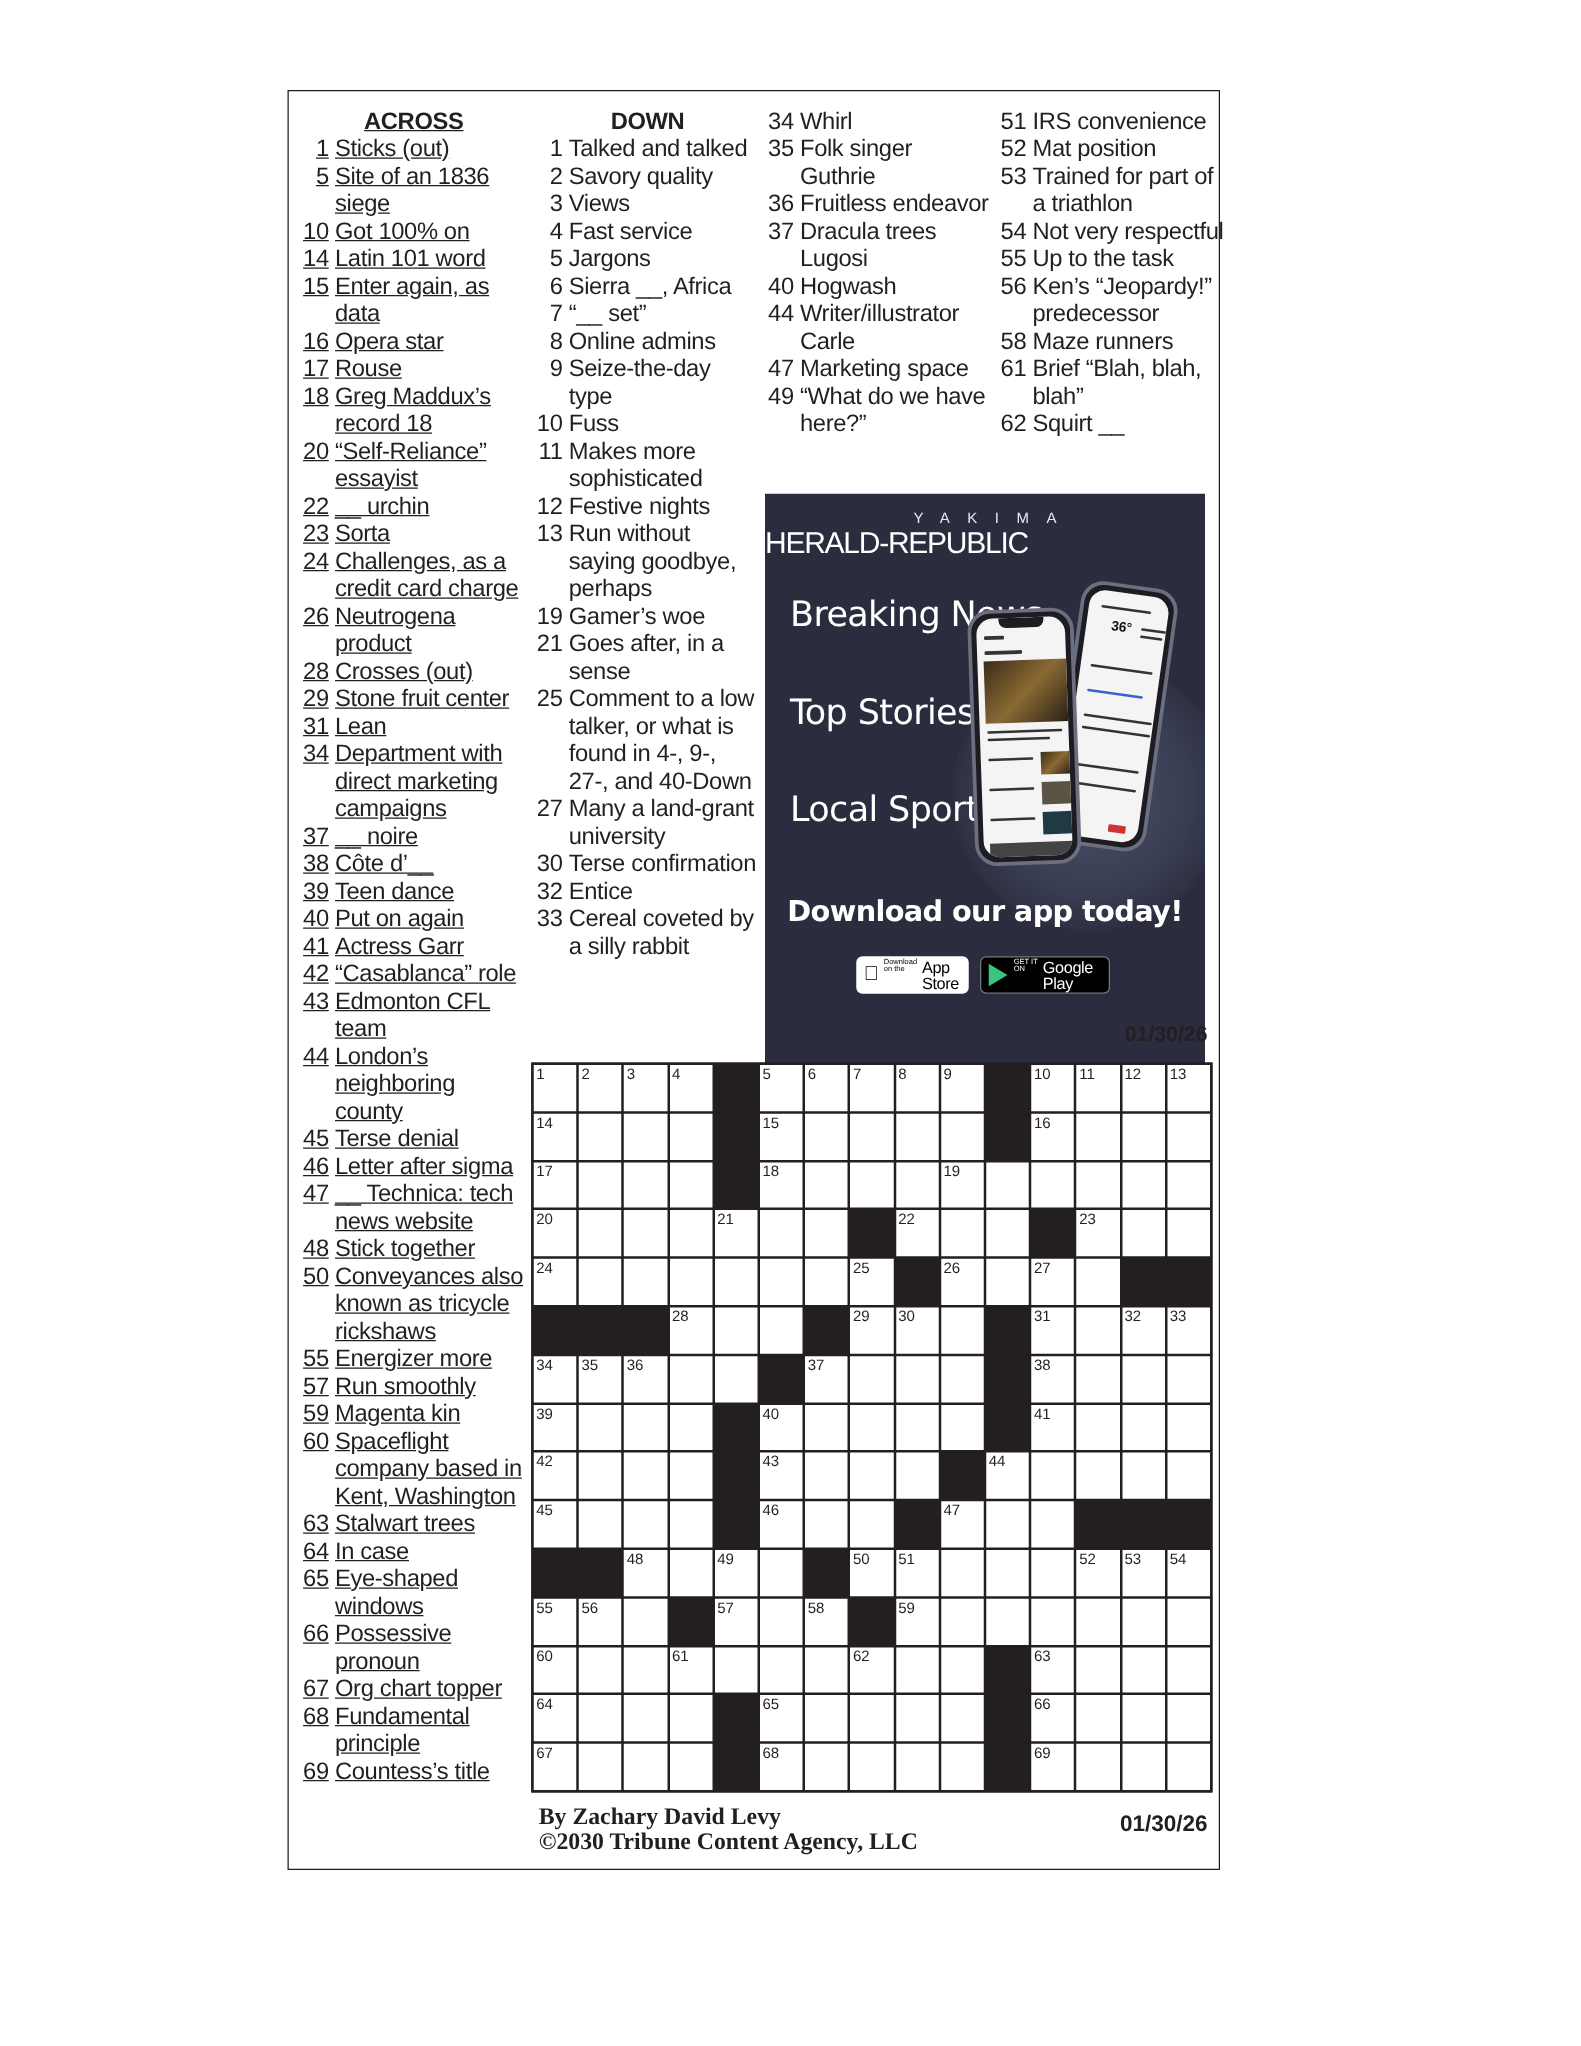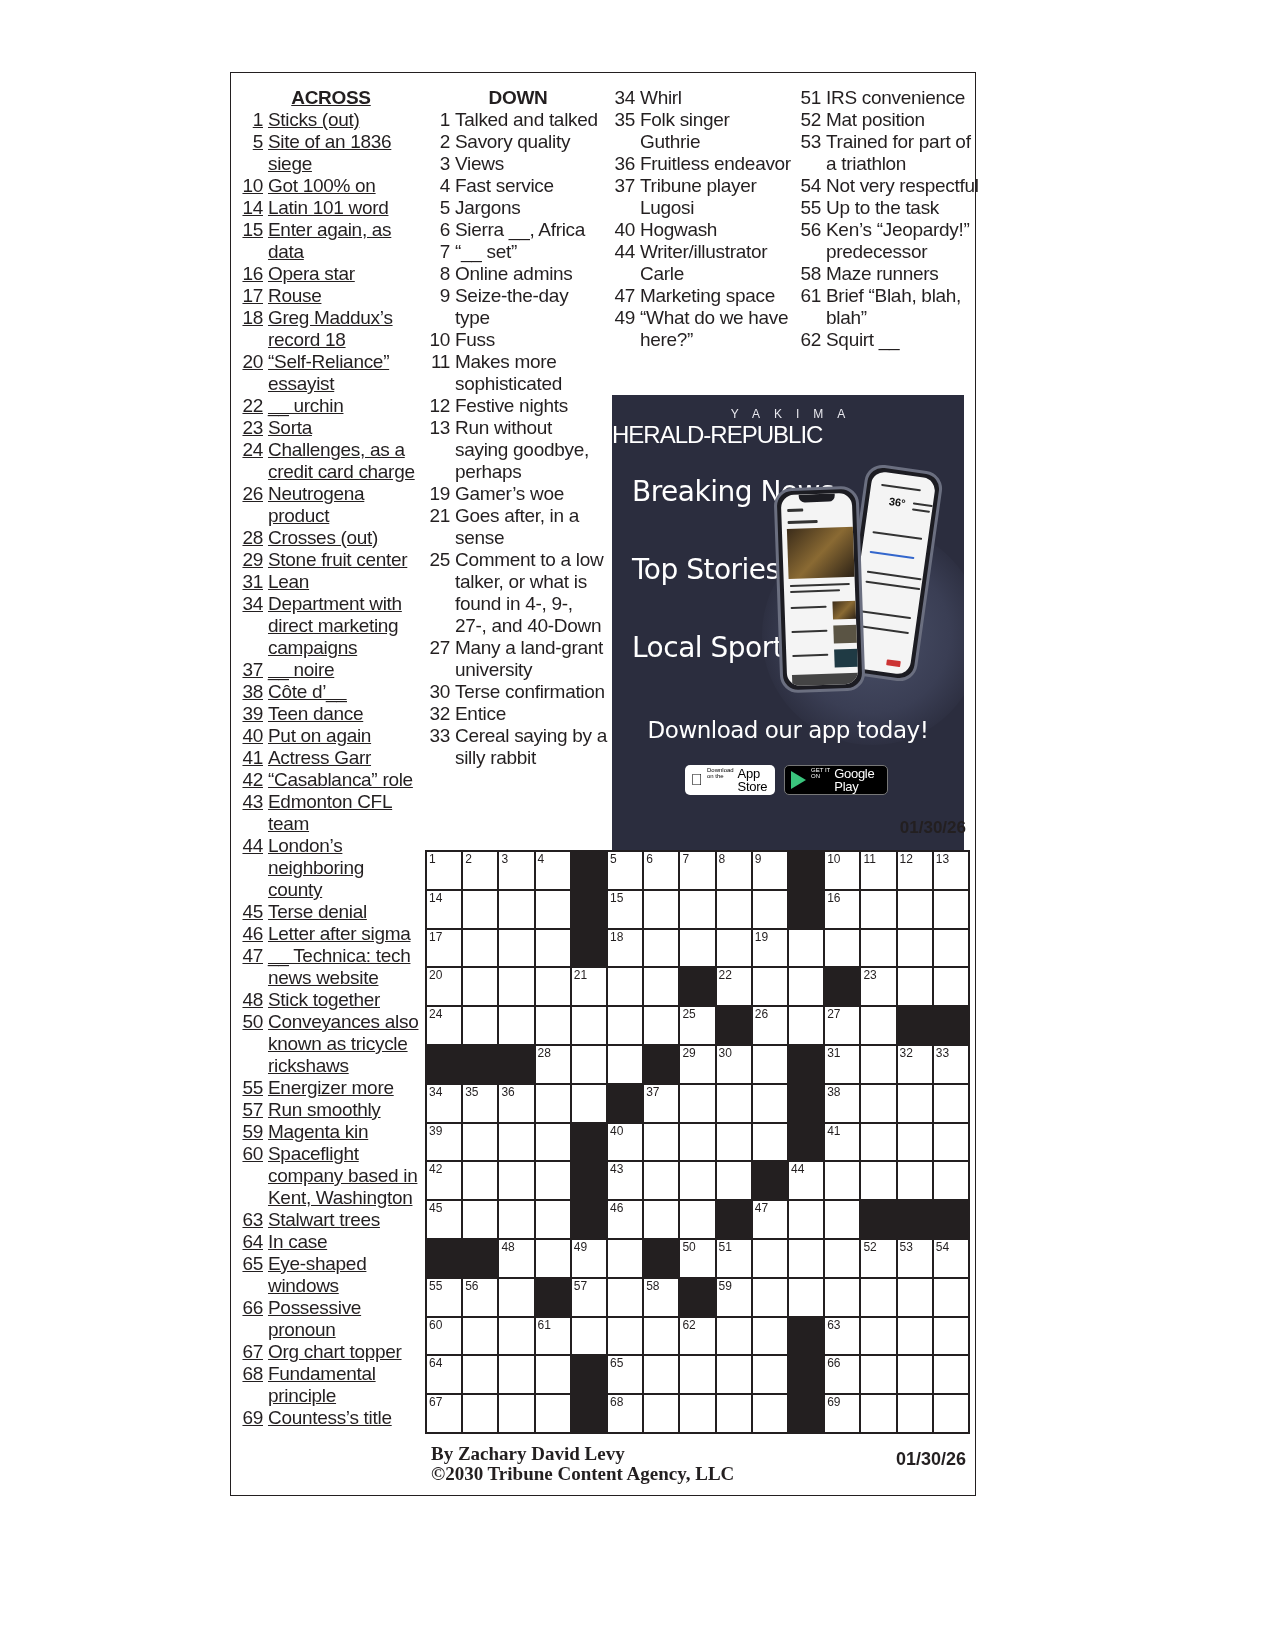--- a/index.html
+++ b/index.html
@@ -25,21 +25,21 @@
   .ad-brand { position: absolute; top: 26px; left: 0; right: 0; text-align: left; font-size: 24px; letter-spacing: -1px; color: #fff; }
   .ad-feature { position: absolute; left: 20px; font-size: 28px; line-height: 33px; font-weight: 500; color: #fff; font-family: "DejaVu Sans", sans-serif; letter-spacing: -0.5px; }
   .phone { position: absolute; border-radius: 18px; background: #1c1c22; border: 3px solid #6b6f80; box-sizing: border-box; overflow: hidden; }
   .phone .screen { position: absolute; left: 4px; right: 4px; top: 4px; bottom: 4px; background: #f4f4f4; border-radius: 13px; overflow: hidden; }
   .phone-back { left: 240px; top: 72px; width: 78px; height: 212px; transform: rotate(8deg); }
   .phone-front { left: 165px; top: 92px; width: 85px; height: 205px; transform: rotate(-2deg); }
   .notch { position: absolute; top: 0; left: 50%; width: 36px; height: 8px; margin-left: -18px; background: #1c1c22; border-radius: 0 0 6px 6px; }
   .s-line { position: absolute; height: 3px; background: #333; border-radius: 1px; }
   .s-img { position: absolute; background: linear-gradient(135deg, #3b2c1a, #8a6a33 50%, #2a2016); }
   .s-temp { position: absolute; font-size: 11px; font-weight: bold; color: #111; }
-  .ad-cta { position: absolute; top: 322px; left: 0; right: 0; text-align: center; font-size: 23px; font-weight: normal; color: #fff; font-family: "DejaVu Sans", sans-serif; letter-spacing: -0.5px; }
+  .ad-cta { position: absolute; top: 322px; left: 0; right: 0; text-align: center; font-size: 23px; font-weight: bold; color: #fff; font-family: "DejaVu Sans", sans-serif; letter-spacing: -0.5px; }
   .store-btn { position: absolute; top: 370px; height: 30px; border-radius: 5px; box-sizing: border-box; display: flex; align-items: center; }
   .appstore { left: 73px; width: 90px; background: #ffffff; color: #000; padding-left: 6px; }
   .gplay { left: 172px; width: 104px; background: #000; color: #fff; border: 1px solid #777; padding-left: 6px; }
   .store-icon { font-size: 16px; margin-right: 4px; line-height: 1; }
   .store-text { display: flex; line-height: 1; }
   .store-small { font-size: 6px; }
   .store-big { font-size: 13px; letter-spacing: -0.3px; }
   .play-tri { width: 0; height: 0; border-top: 9px solid transparent; border-bottom: 9px solid transparent; border-left: 15px solid #3ac47d; margin-right: 5px; position: relative; }
 
   .date-top { position: absolute; left: 880px; top: 818px; width: 86px; text-align: right; font-weight: bold; font-size: 17px; }
@@ -301,42 +301,42 @@
       <div class="clue">
         <span class="num">30</span>
         <span class="txt">Terse confirmation</span>
       </div>
       <div class="clue">
         <span class="num">32</span>
         <span class="txt">Entice</span>
       </div>
       <div class="clue">
         <span class="num">33</span>
-        <span class="txt">Cereal saying by a silly rabbit</span>
+        <span class="txt">Cereal coveted by a silly rabbit</span>
       </div>
     </div>
 </div>
 
 <div class="col" id="down2">
   <div id="down-list-2">
       <div class="clue">
         <span class="num">34</span>
         <span class="txt">Whirl</span>
       </div>
       <div class="clue">
         <span class="num">35</span>
         <span class="txt">Folk singer Guthrie</span>
       </div>
       <div class="clue">
         <span class="num">36</span>
         <span class="txt">Fruitless endeavor</span>
       </div>
       <div class="clue">
         <span class="num">37</span>
-        <span class="txt">Tribune player Lugosi</span>
+        <span class="txt">Dracula trees Lugosi</span>
       </div>
       <div class="clue">
         <span class="num">40</span>
         <span class="txt">Hogwash</span>
       </div>
       <div class="clue">
         <span class="num">44</span>
         <span class="txt">Writer/illustrator Carle</span>
       </div>
       <div class="clue">

